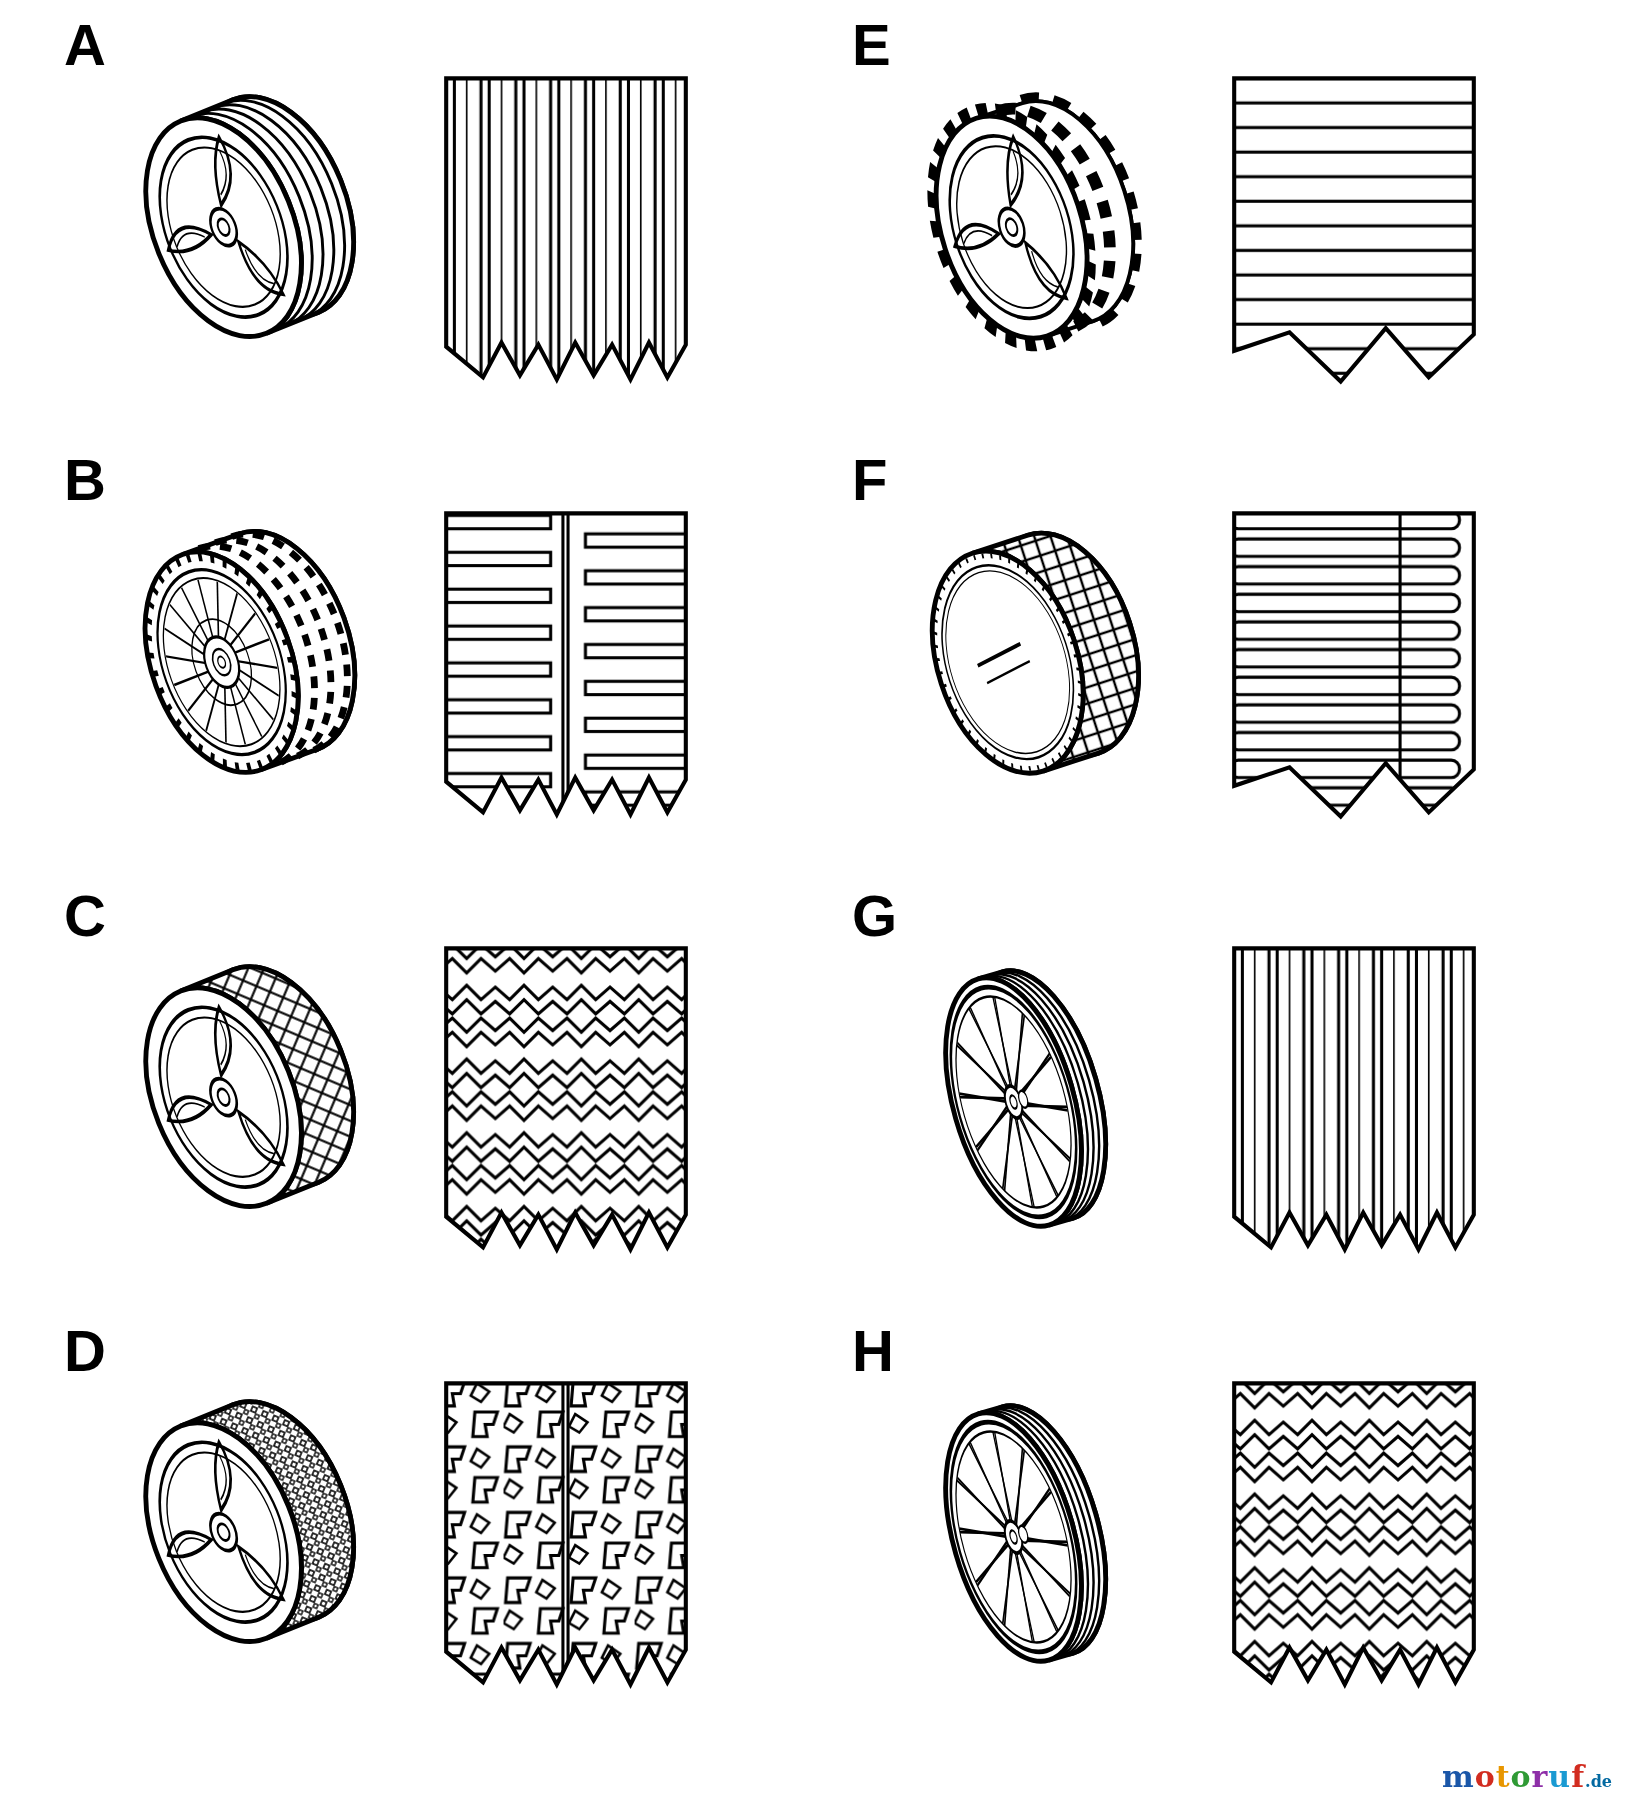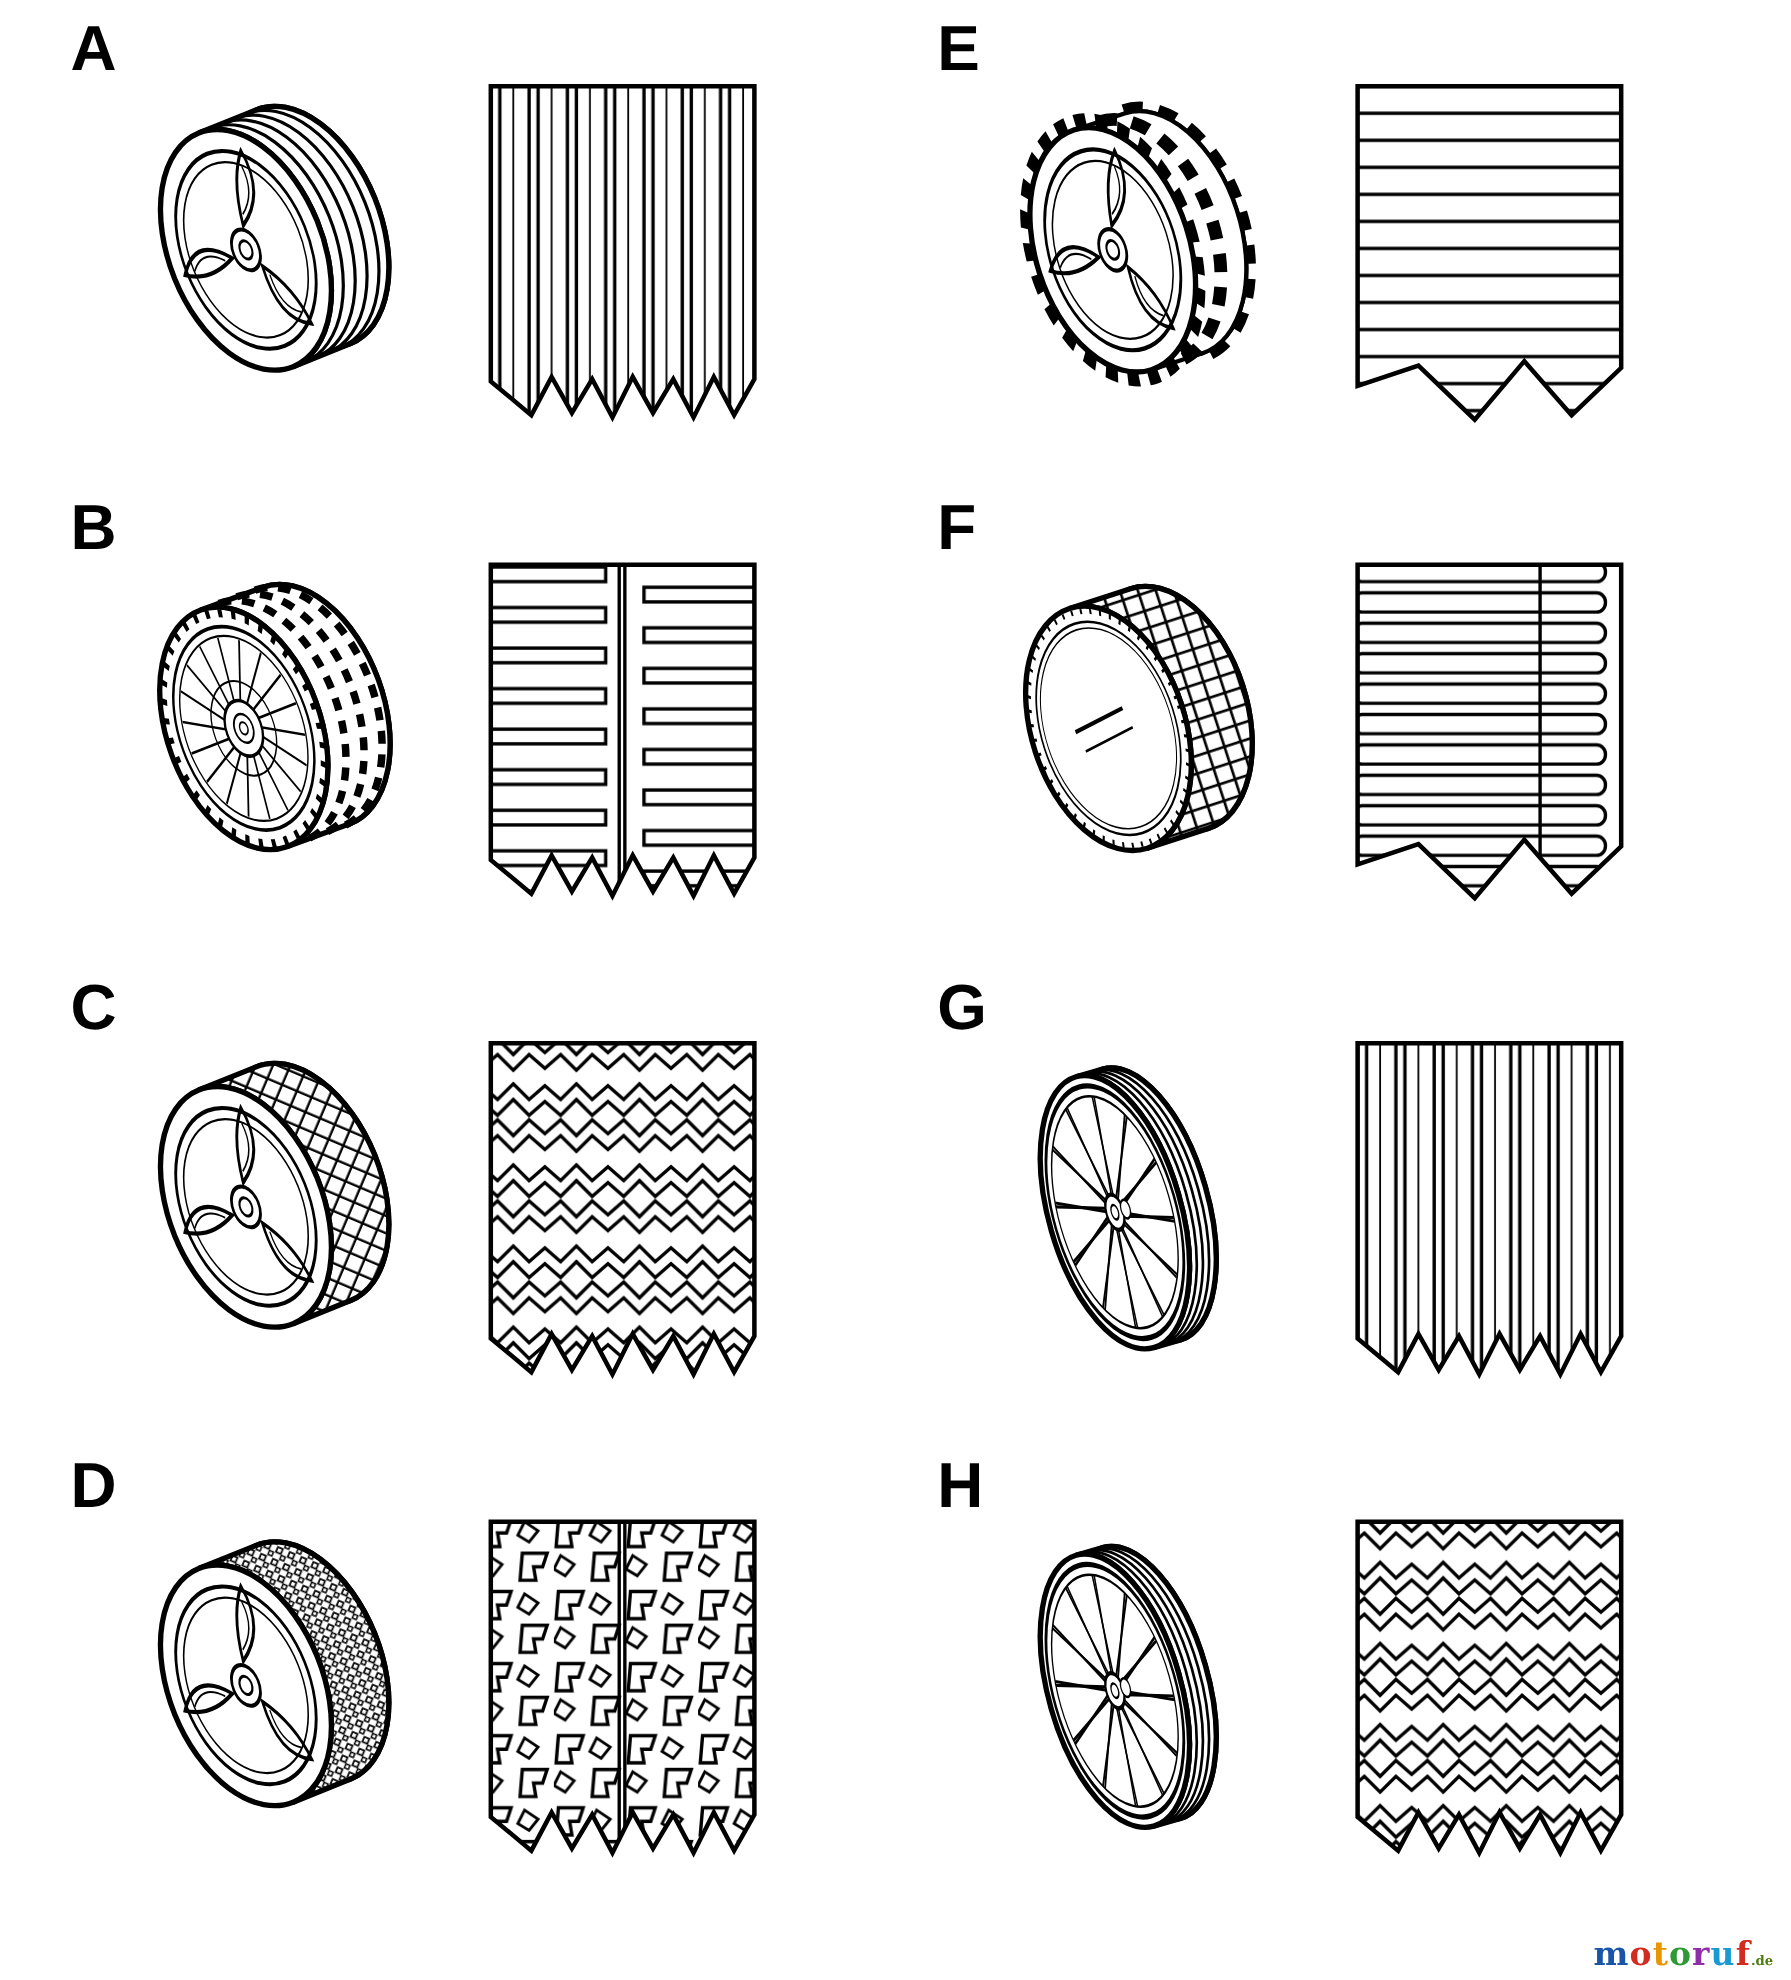--- a/index.html
+++ b/index.html
@@ -325,15 +325,15 @@
         <g clip-path="url(#tearA)">
             <rect x="8" y="6" width="234" height="300" fill="url(#patChev)"></rect>
           </g>
         <path d="M8,6 L242,6 L242,266 L224,298 L206,264 L188,300 L170,266 L152,296 L134,264 L116,300 L98,266 L80,296 L62,264 L44,298 L8,268 Z" fill="none" stroke="#000" stroke-width="4"></path>
       </svg>
     </div>
 
   </div>
 
   <div class="watermark">
-    <span style="color:#1a56a8">m</span><span style="color:#d22c20">o</span><span style="color:#e89600">t</span><span style="color:#2f9a35">o</span><span style="color:#8e2fa8">r</span><span style="color:#1a9ad2">u</span><span style="color:#d22c20">f</span><span style="color:#4d7c0f;font-size:12px;letter-spacing:0">.de</span>
+    <span style="color:#1a56a8">m</span><span style="color:#d22c20">o</span><span style="color:#e89600">t</span><span style="color:#2f9a35">o</span><span style="color:#8e2fa8">r</span><span style="color:#1a9ad2">u</span><span style="color:#d22c20">f</span><span style="color:#0369a1;font-size:16px;letter-spacing:0">.de</span>
   </div>
 </div>
 
 </body></html>

